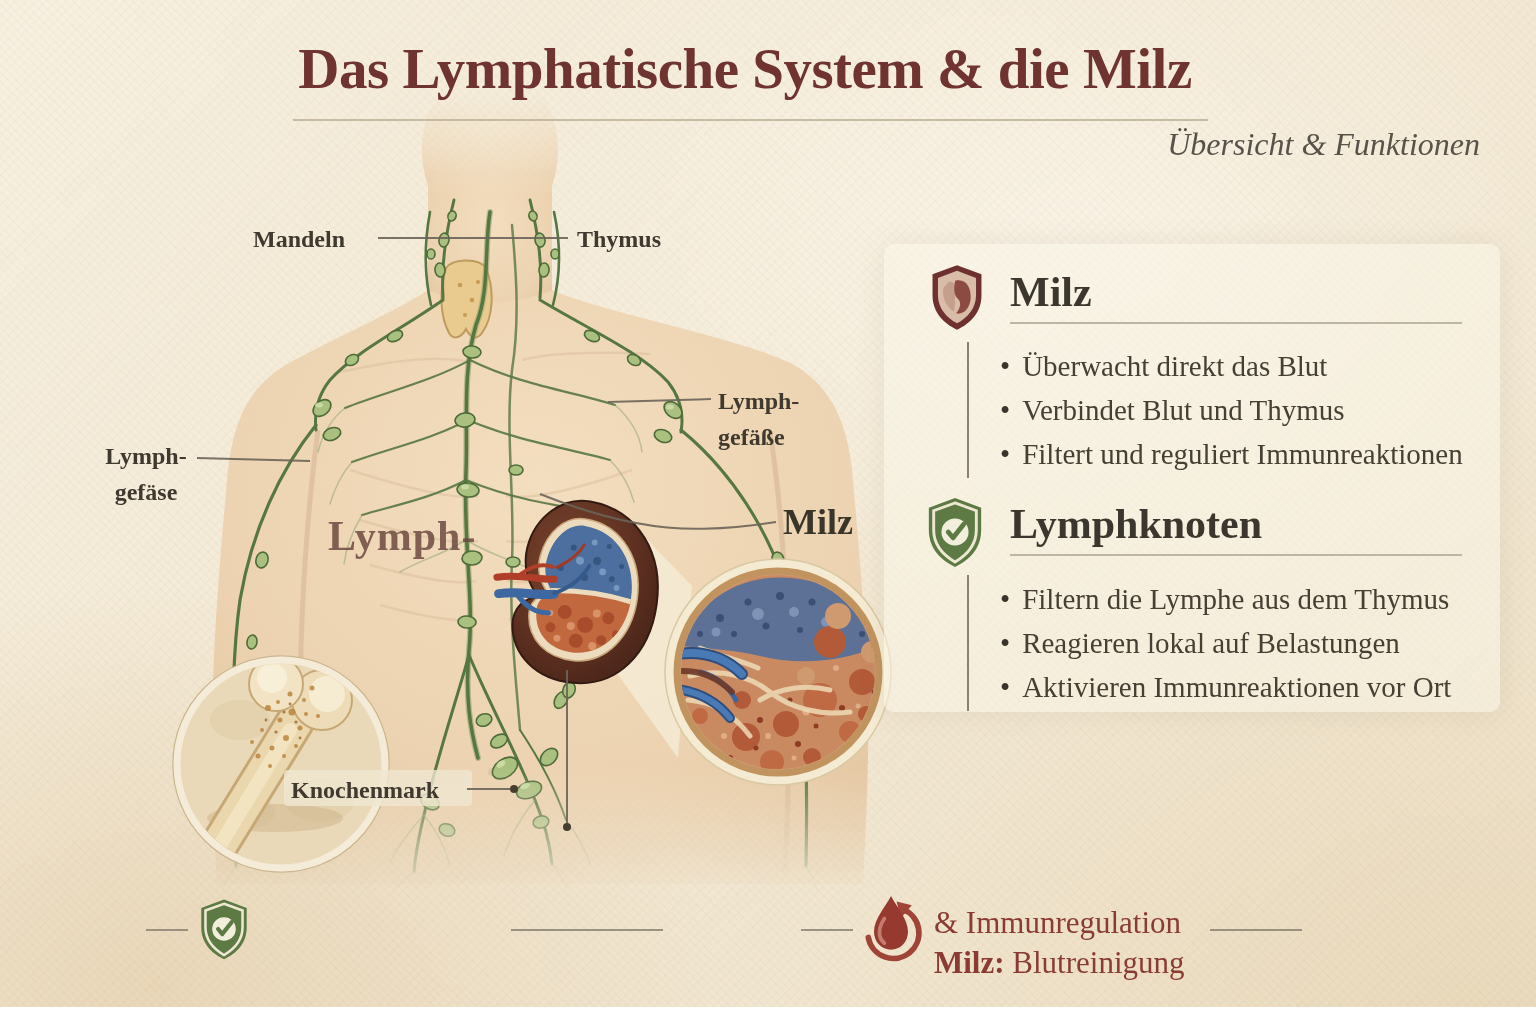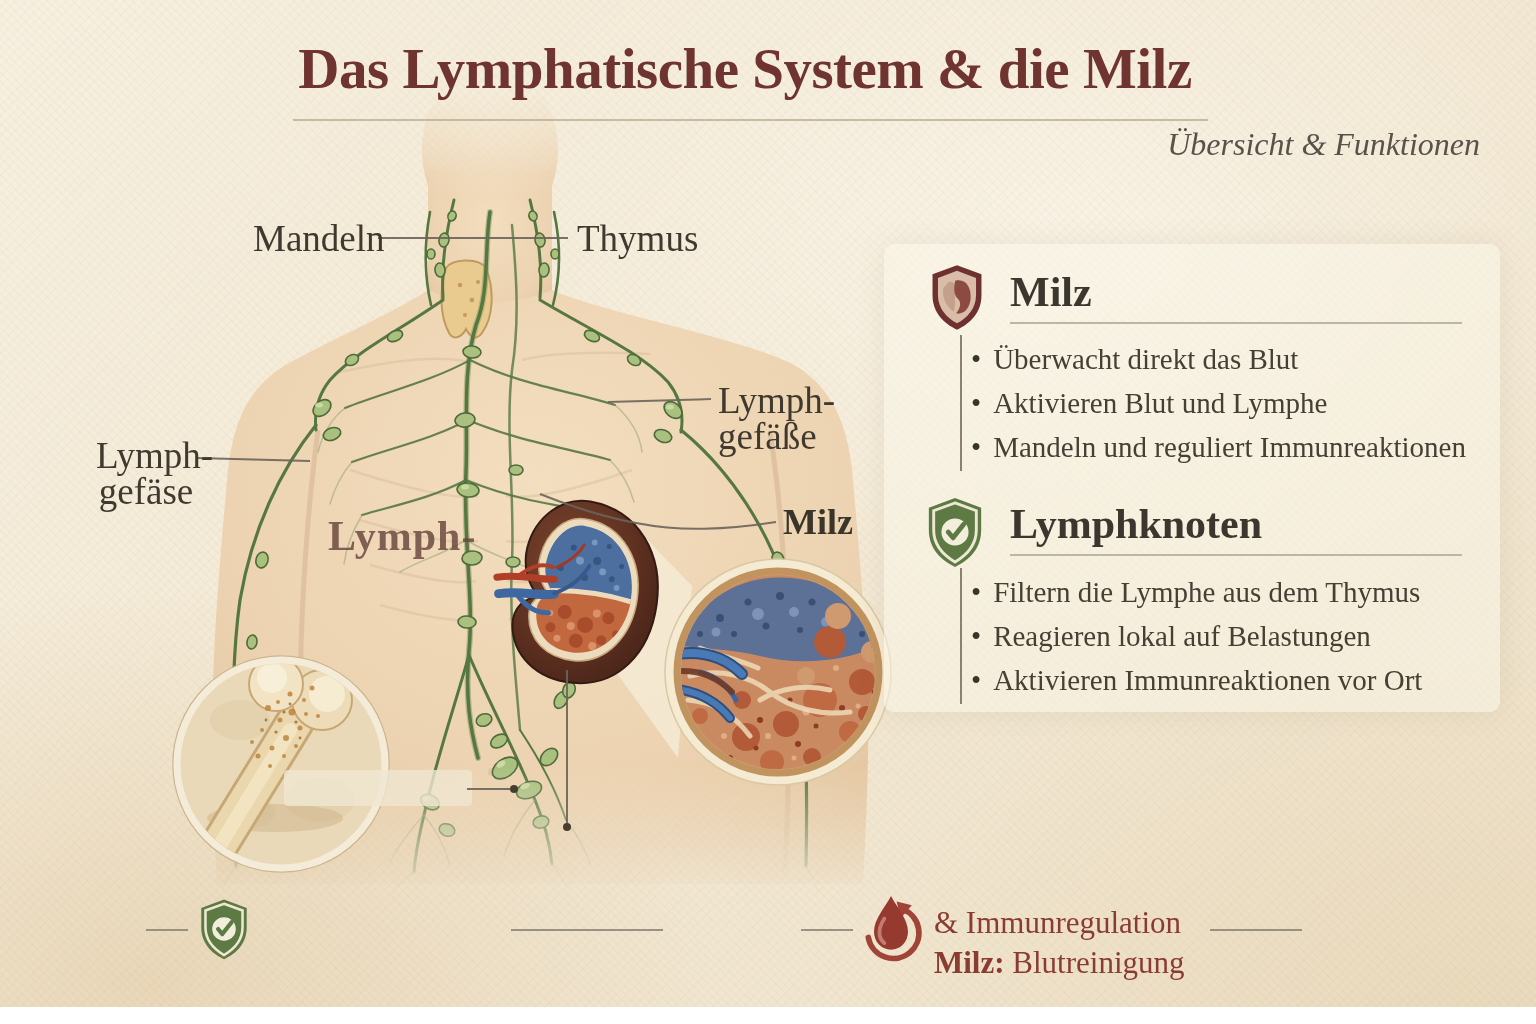--- a/index.html
+++ b/index.html
@@ -22,38 +22,38 @@
   .title{
     position:absolute; left:0; top:36px; width:1490px; text-align:center;
     font-size:57px; font-weight:bold; color:#6f3330; letter-spacing:-.5px;
   }
   .title-divider{position:absolute; left:293px; top:119px; width:915px; height:2px; background:#bcae94; opacity:.8;}
   .subtitle{
     position:absolute; left:0; top:126px; width:1480px; text-align:right;
     font-size:32px; font-style:italic; color:#57534b;
   }
   
-  .lab{position:absolute; color:#3f392f; font-size:37px; line-height:36px;}
+  .lab{position:absolute; color:#3f392f; font-size:24px; line-height:36px;font-weight:bold;}
   .lab.center{text-align:center;}
   .ghost{
     position:absolute; left:328px; top:512px; font-size:42px; font-weight:bold;
     color:rgba(104,68,60,.82); letter-spacing:1px;
   }
   .milz-pointer-label{position:absolute; left:783px; top:501px; font-size:36px; font-weight:bold; color:#3a352b;}
   
   .panel{
     position:absolute; left:884px; top:244px; width:616px; height:468px;
     background:rgba(250,245,232,.55); border-radius:10px;
     box-shadow:0 0 28px rgba(120,100,70,.10);
   }
   .sec-icon{position:absolute;}
   .sec-title{position:absolute; font-size:42px; font-weight:bold; color:#3c372e;}
   .sec-divider{position:absolute; height:2px; background:#b3ab9a; opacity:.85;}
   ul.bullets{
-    position:absolute; margin:4px; padding:2px 0 2px 9px; list-style:none;
+    position:absolute; margin:11px; padding:2px 0 2px 31px; list-style:none;
     border-left:2px solid #8a8173;
   }
   ul.bullets li{
     font-size:29px; line-height:44px; color:#453f34; white-space:nowrap;
   }
   ul.bullets li::before{content:"•"; margin-right:12px; color:#3a352c;}
   
   .fline{position:absolute; height:2px; background:#8b8474; opacity:.85;}
   .foot-text{position:absolute; font-size:31px; line-height:40px; white-space:nowrap;}
   .foot-green{color:#587343;}
@@ -431,35 +431,36 @@
   <div class="lab center" style="left:96px;top:438px;width:100px;">
     <div>Lymph-</div>
     <div>gefäse</div>
   </div>
   <div class="lab" style="left:718px;top:383px;">
     <div>Lymph-</div>
     <div>gefäße</div>
   </div>
   <div class="ghost">Lymph-</div>
   <div class="milz-pointer-label">Milz</div>
+  <div class="lab" style="left:291px;top:772px;">Knochenmark</div>
 
   <div class="panel"></div>
 
   <svg class="sec-icon" style="left:928px;top:262px;" width="58" height="70" viewBox="0 0 64 76">
     <path d="M32,3 L59,13 V36 C59,55 47,67 32,74 C17,67 5,55 5,36 V13 Z" fill="#6e3130"></path>
     <path d="M32,9 L53,17 V36 C53,51 43,61 32,67 C21,61 11,51 11,36 V17 Z" fill="#d9bda9"></path>
     <path d="M22,22 C28,19 31,24 30,32 C29,42 31,50 28,54 C20,48 15,38 17,28 Z" fill="#c09a86" opacity="0.85"></path>
     <path d="M30,20 C42,17 48,28 47,40 C46,52 38,58 31,56 C36,50 37,44 33,40 C29,36 28,30 30,20 Z" fill="#8d4a42"></path>
   </svg>
   <div class="sec-title" style="left:1010px;top:268px;">Milz</div>
   <div class="sec-divider" style="left:1010px;top:322px;width:452px;"></div>
   <ul class="bullets" style="left:956px;top:331px;">
     <li>Überwacht direkt das Blut</li>
-    <li>Aktivieren Blut und Lymphe</li>
-    <li>Mandeln und reguliert Immunreaktionen</li>
+    <li>Verbindet Blut und Thymus</li>
+    <li>Filtert und reguliert Immunreaktionen</li>
   </ul>
 
   <svg class="sec-icon" style="left:924px;top:494px;" width="62" height="76" viewBox="0 0 64 76">
     <path d="M32,3 L59,13 V36 C59,55 47,67 32,74 C17,67 5,55 5,36 V13 Z" fill="#5d7a45"></path>
     <path d="M32,8 L54,16 V36 C54,52 44,62 32,69 C20,62 10,52 10,36 V16 Z" fill="none" stroke="#eee8d2" stroke-width="3"></path>
     <circle cx="32" cy="38" r="14" fill="#f2eedc"></circle>
     <path d="M25,38 L30,44 L41,30" stroke="#5d7a45" stroke-width="5" fill="none" stroke-linecap="round" stroke-linejoin="round"></path>
   </svg>
   <div class="sec-title" style="left:1010px;top:500px;">Lymphknoten</div>
   <div class="sec-divider" style="left:1010px;top:554px;width:452px;"></div>

